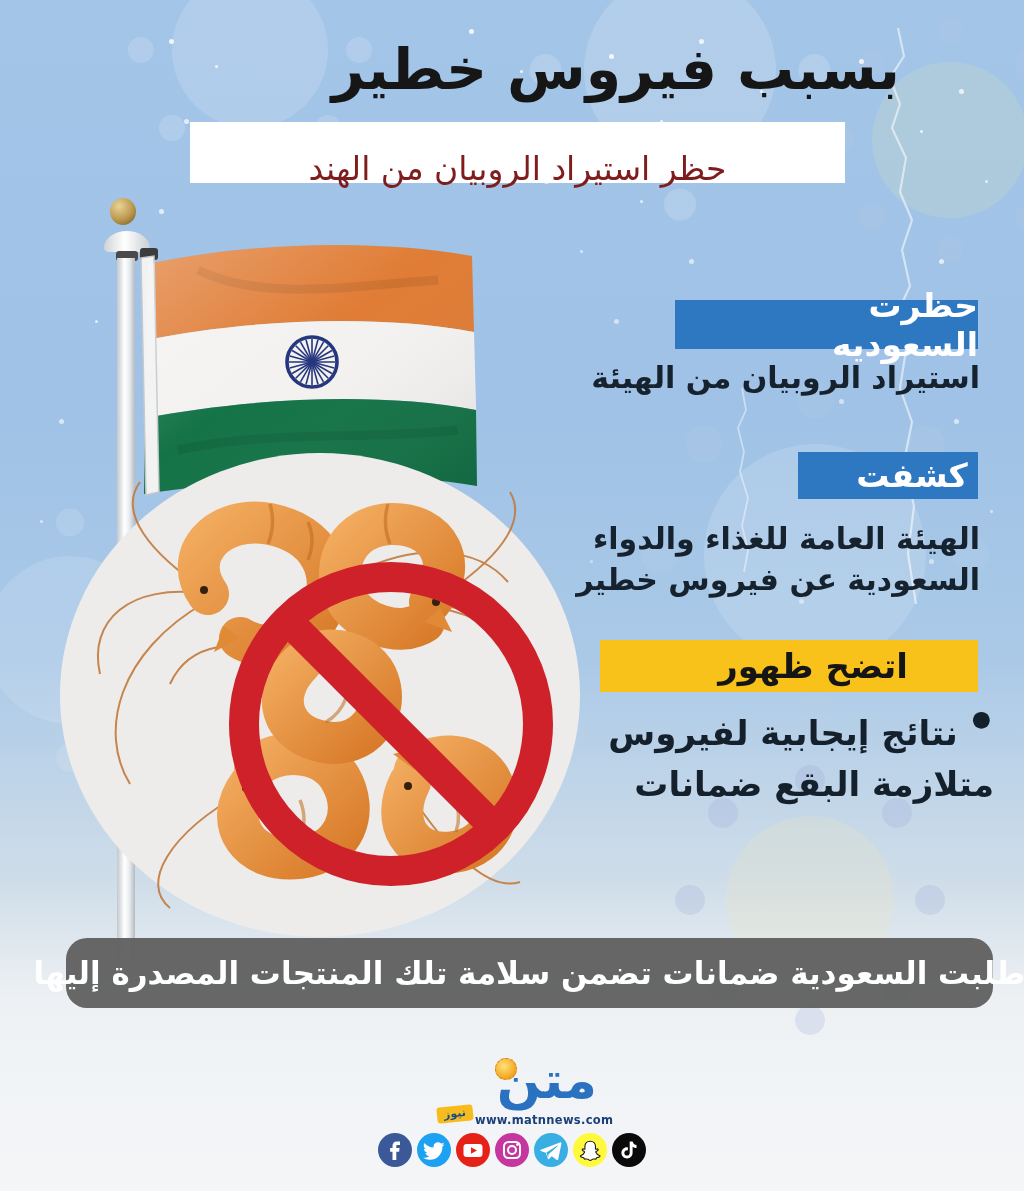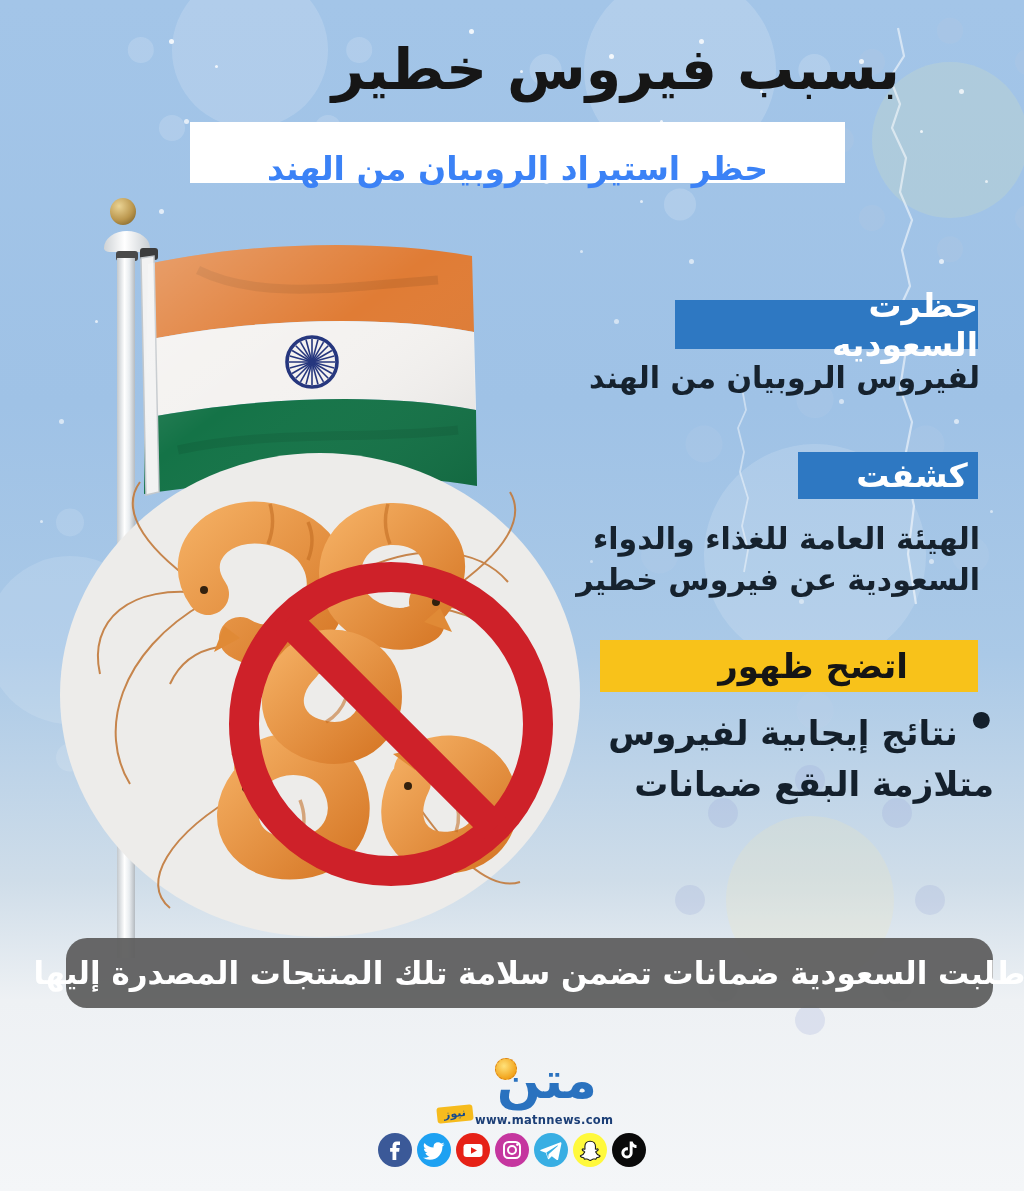--- a/index.html
+++ b/index.html
@@ -30,21 +30,21 @@
       760px 540px 0 0 rgba(255,255,255,.5), 800px 600px 0 1px rgba(255,255,255,.45),
       960px 640px 0 0 rgba(255,255,255,.45), 920px 720px 0 1px rgba(255,255,255,.4),
       590px 560px 0 0 rgba(255,255,255,.45), 170px 280px 0 1px rgba(255,255,255,.6); }
   .lightning{ position:absolute; left:0; top:0; z-index:2; }
 
   
   .title{ position:absolute; z-index:4; left:150px; top:36px; width:750px; text-align:right;
     font-size:57px; font-weight:800; color:#161616; direction:rtl; letter-spacing:-1px; }
   .subtitle-box{ position:absolute; z-index:4; left:190px; top:122px; width:655px; height:61px;
     background:#ffffff; display:flex; align-items:center; justify-content:center; }
-  .subtitle-box span{ font-size:33px; font-weight:700; color:#3b82f6; direction:rtl;margin-top:32px; }
+  .subtitle-box span{ font-size:33px; font-weight:400; color:#7f1d1d; direction:rtl;margin-top:32px; }
 
   
   .flag-ball{ position:absolute; z-index:3; left:110px; top:198px; width:26px; height:27px; border-radius:50%;
     background:radial-gradient(circle at 35% 30%,#ead394,#bb974e 55%,#6e5420); }
   .flag-finial{ position:absolute; z-index:3; left:104px; top:231px; width:46px; height:21px;
     background:linear-gradient(90deg,#cfd3d6,#ffffff 45%,#c9ced2); border-radius:55% 55% 14% 14%/90% 90% 20% 20%; }
   .flag-collar{ position:absolute; z-index:3; left:116px; top:251px; width:22px; height:10px; background:#4a4a4a; border-radius:3px; }
   .flag-pole{ position:absolute; z-index:3; left:117px; top:258px; width:18px; height:700px;
     background:linear-gradient(90deg,#c2c8cd,#ffffff 42%,#e9edf0 68%,#b4bac0); }
   .flag-svg{ position:absolute; z-index:3; left:138px; top:240px; }
@@ -283,21 +283,21 @@
       <circle cx="350" cy="334" r="4"></circle>
     </g>
 
     <g>
       <circle cx="333" cy="272" r="147" fill="none" stroke="#ce2129" stroke-width="30"></circle>
       <line x1="229" y1="168" x2="437" y2="376" stroke="#ce2129" stroke-width="30"></line>
     </g>
   </svg>
 
   <div class="badge blue b1">حظرت السعوديه</div>
-  <div class="side-text t1">لفيروس الروبيان من الهند</div>
+  <div class="side-text t1">استيراد الروبيان من الهيئة</div>
 
   <div class="badge blue b2">كشفت</div>
   <div class="side-text t2">
     <div>الهيئة العامة للغذاء والدواء</div>
     <div>السعودية عن فيروس خطير</div>
   </div>
 
   <div class="badge yellow b3">اتضح ظهور</div>
   <div class="bullet-block">
     <div class="bullet-line1">

